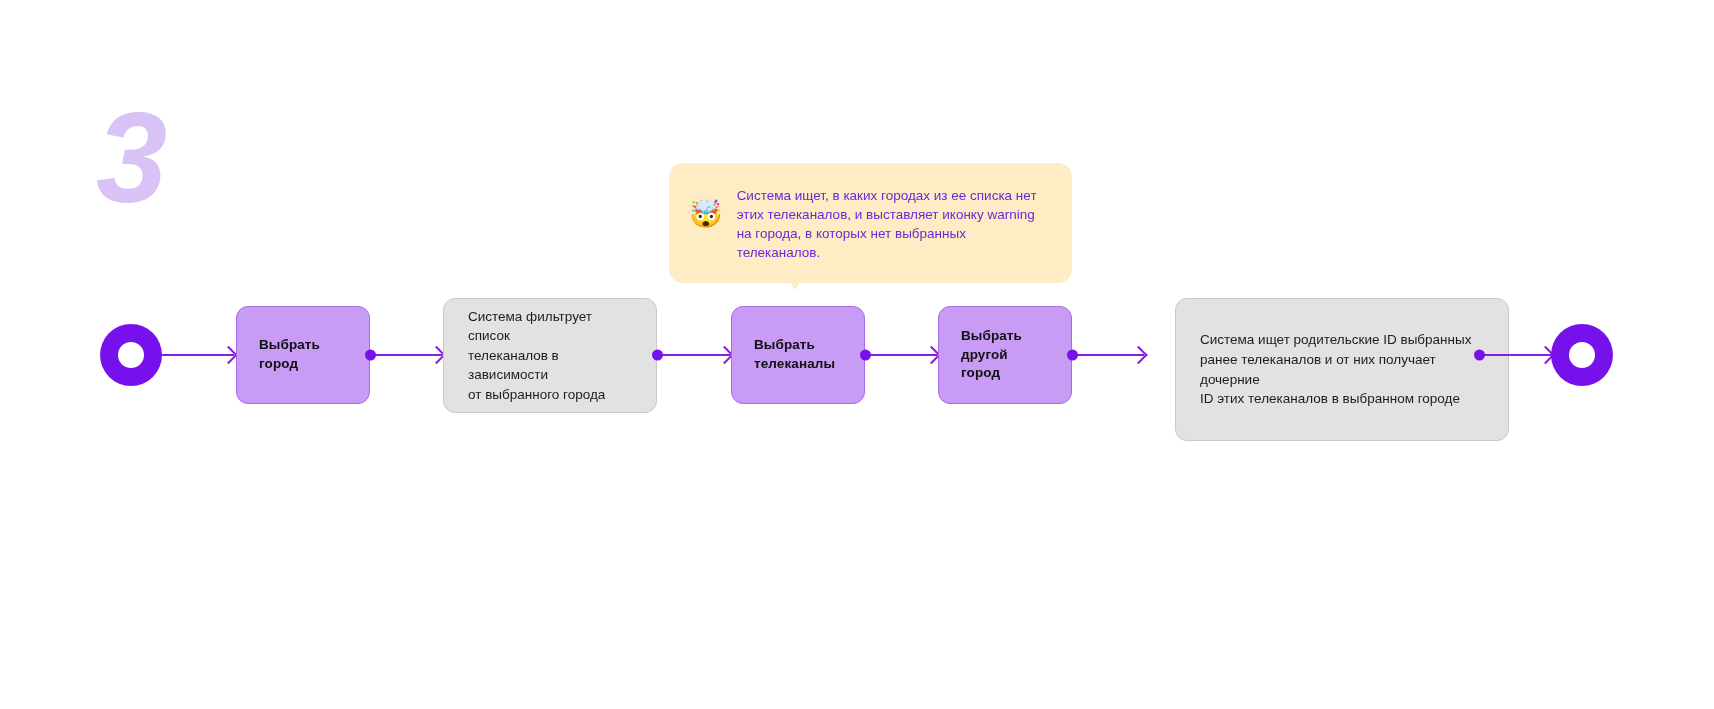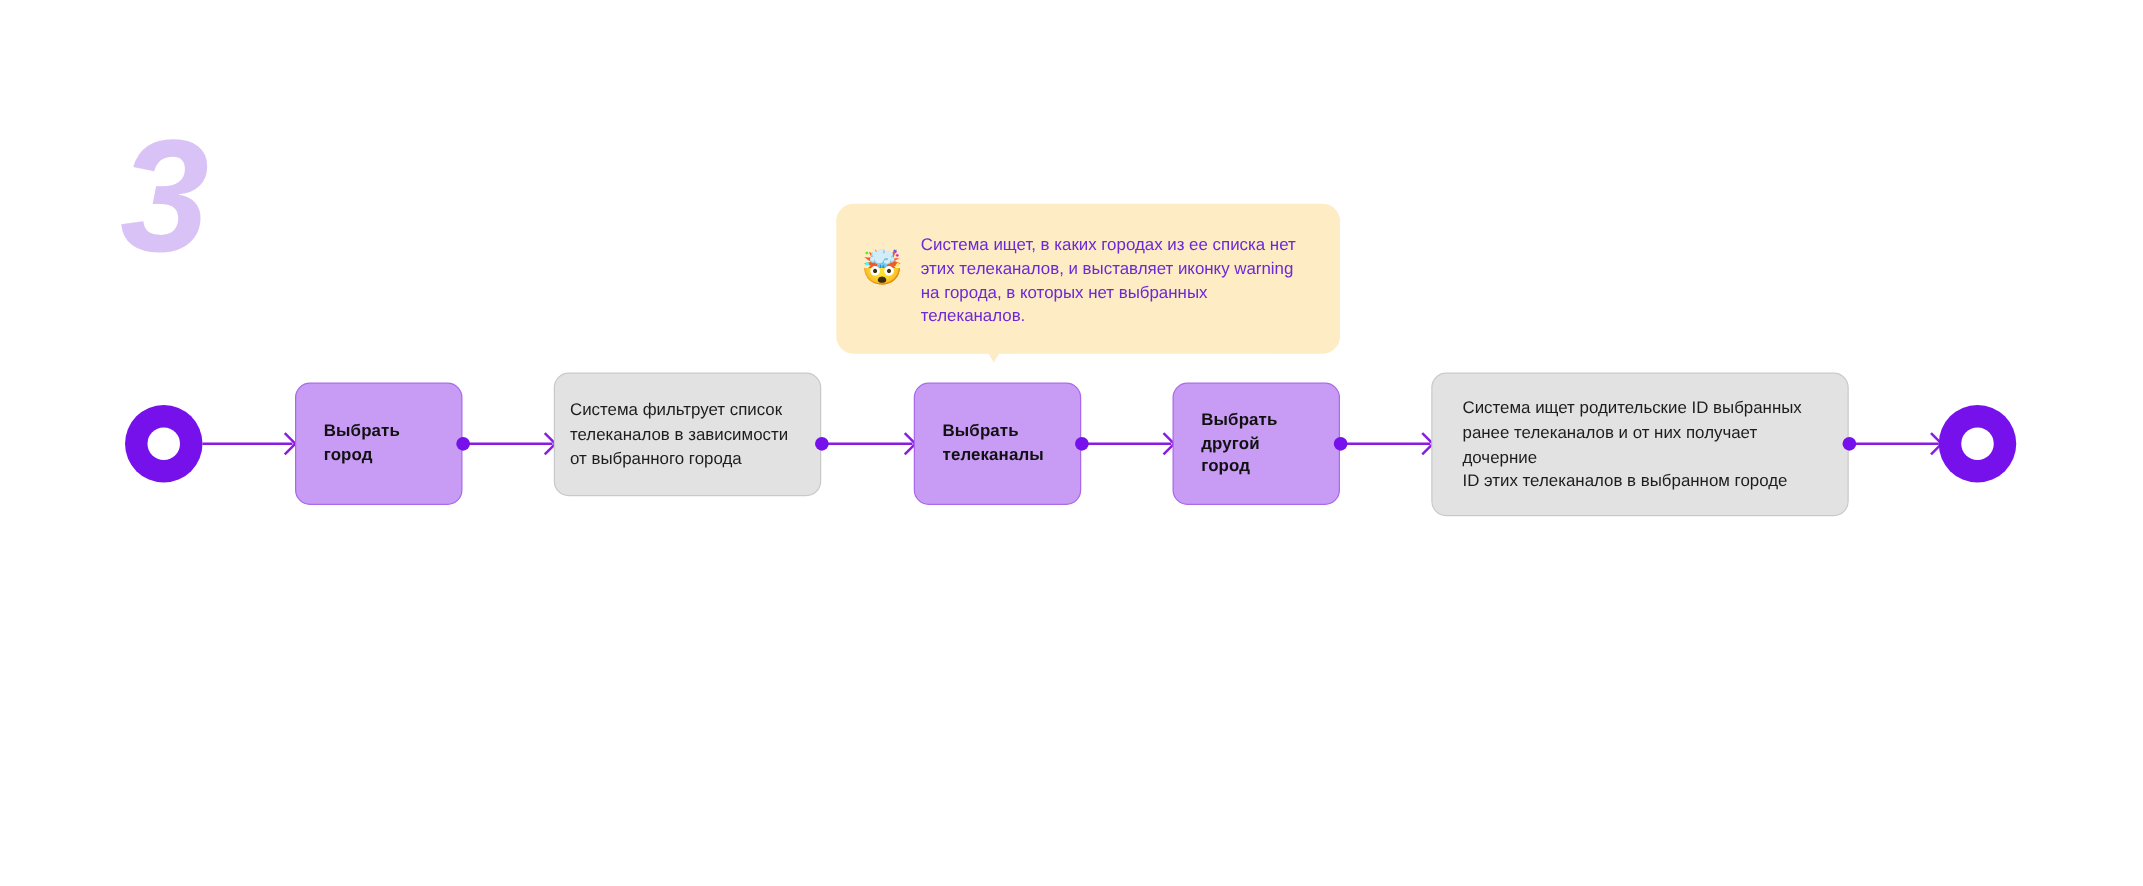--- a/index.html
+++ b/index.html
@@ -97,24 +97,24 @@
   .node-system .node-text {
     font-size: 13.5px;
     font-weight: 400;
     color: #1d1d1d;
     line-height: 1.45;
     white-space: pre-line;
   }
 
   
   #node-select-city       { left: 236px;  top: 306px; width: 134px; height: 98px; }
-  #node-filter-list       { left: 443px;  top: 298px; width: 214px; height: 99px; padding-left: 12px; }
+  #node-filter-list       { left: 443px;  top: 298px; width: 214px; height: 115px; }
   #node-select-channels   { left: 731px;  top: 306px; width: 134px; height: 98px; }
   #node-select-other-city { left: 938px;  top: 306px; width: 134px; height: 98px; }
-  #node-parent-ids        { left: 1145px; top: 298px; width: 334px; height: 115px; }
+  #node-parent-ids        { left: 1175px; top: 298px; width: 334px; height: 143px; }
 
   
   .conn {
     position: absolute;
     height: 2px;
     background: #8a1be0;
     top: 354px;
   }
   .conn .dot {
     position: absolute;

